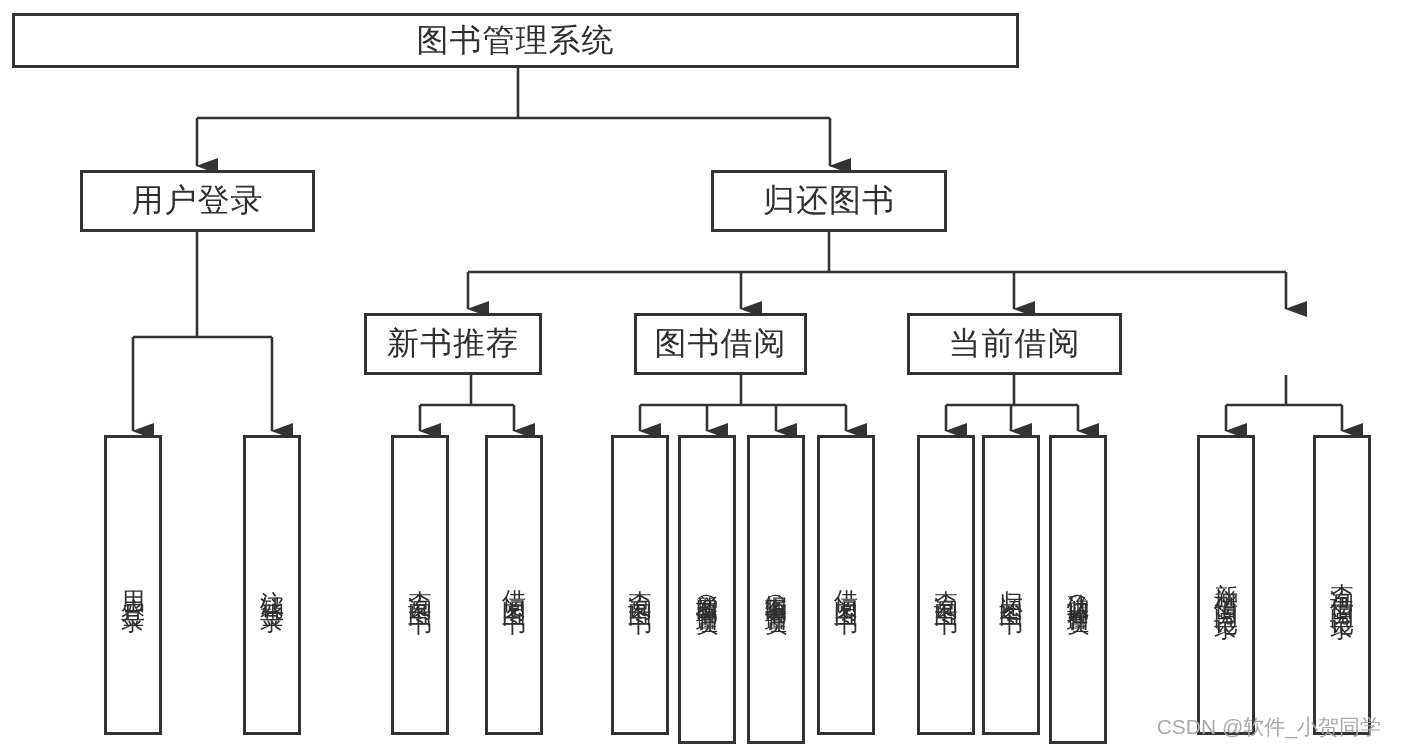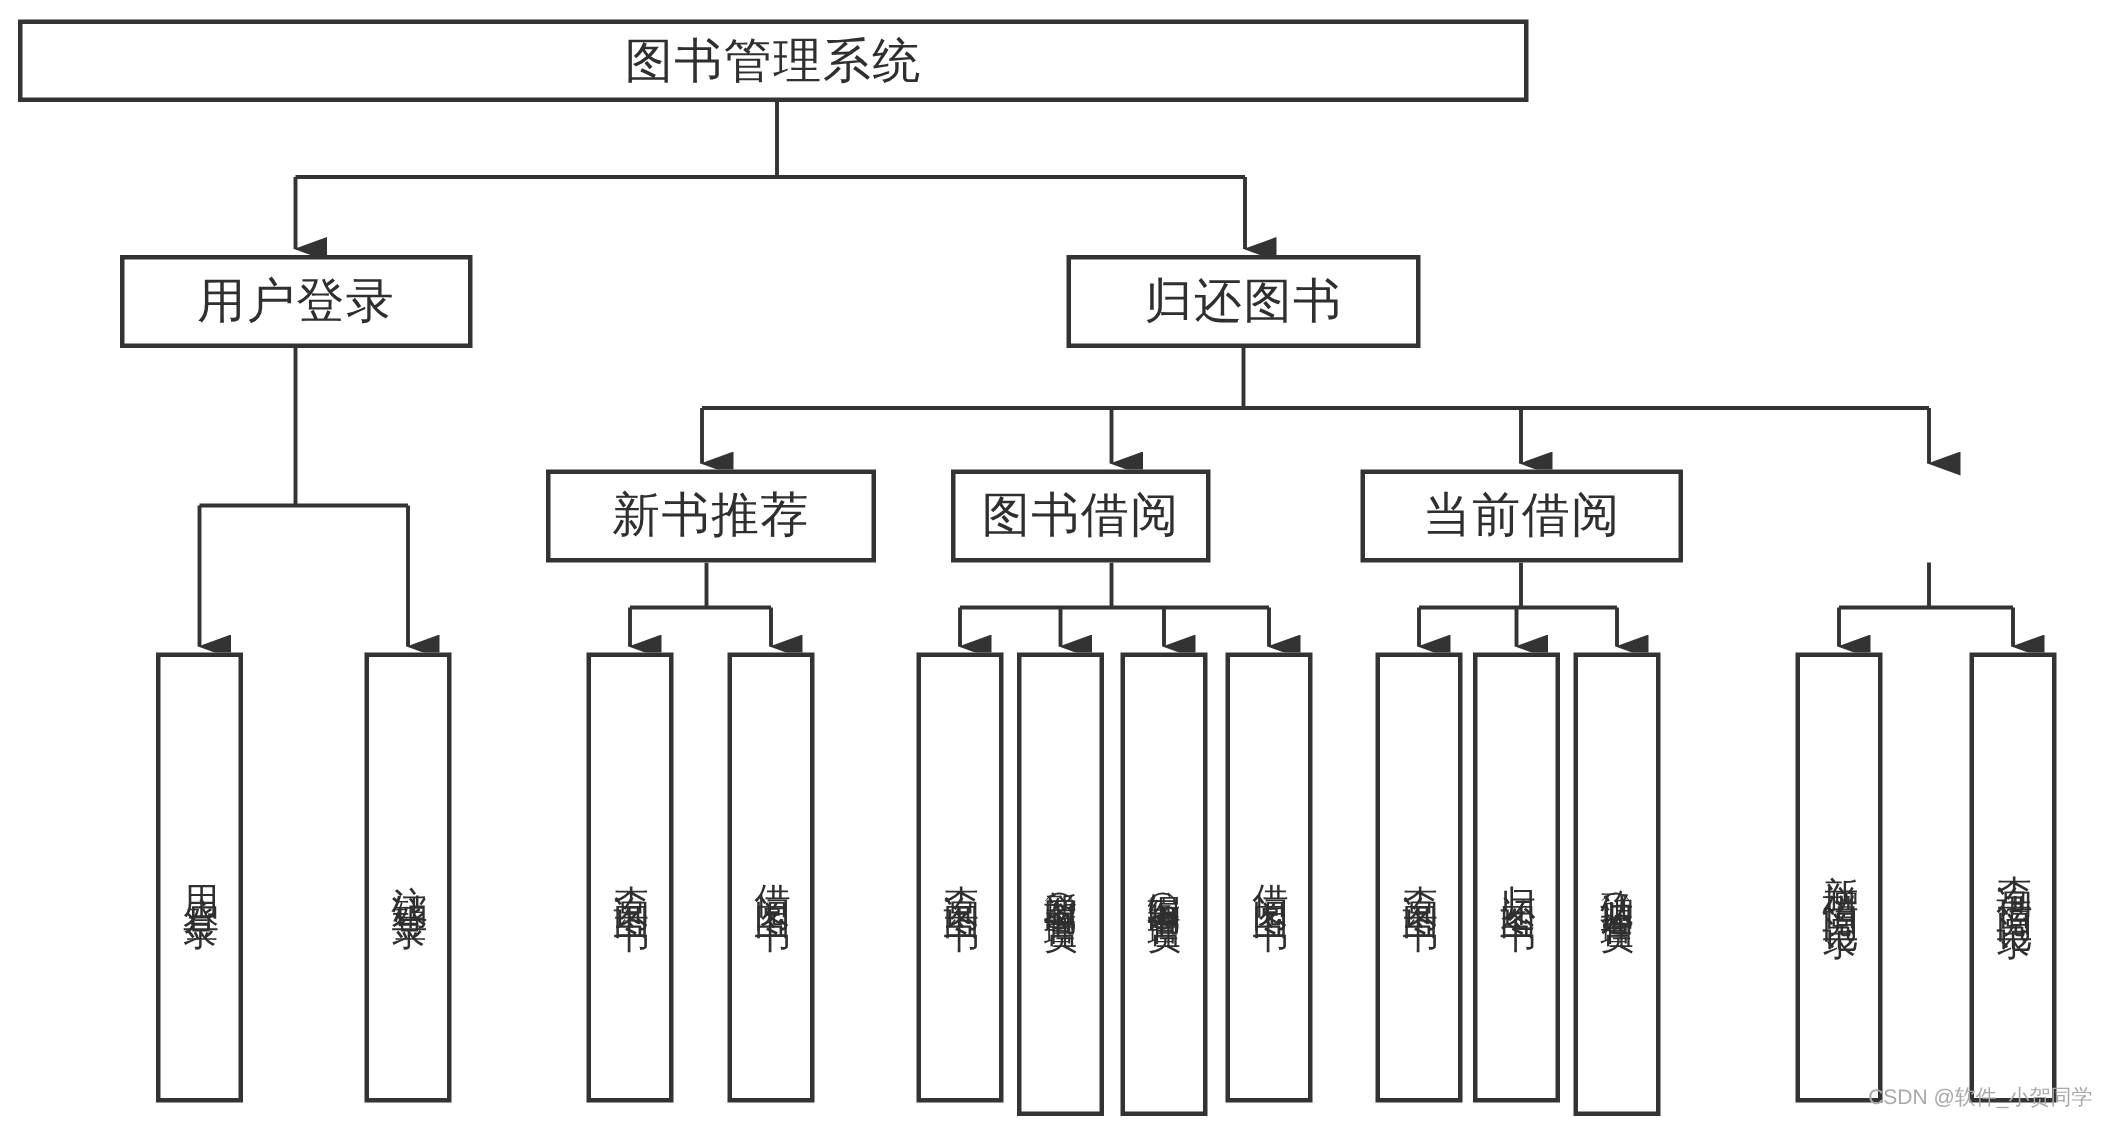--- a/index.html
+++ b/index.html
@@ -38,23 +38,23 @@
   .vnode {
     writing-mode: vertical-rl;
     text-orientation: mixed;
     font-size: 24px;
     letter-spacing: 7px;
     line-height: 1;
   }
   .vnode.dense { font-size: 22px; letter-spacing: 3px; }
   .watermark {
     position: absolute;
-    right: 10px;
+    right: 24px;
     bottom: 6px;
-    font-size: 14px;
+    font-size: 21px;
     color: var(--wm, #a9a9a9);
     z-index: 3;
     white-space: nowrap;
     text-align: center;
   }
 </style>
 </head>
 <body>
 
 <div class="canvas">
@@ -105,21 +105,21 @@
     <path d="M1226 405 L1342 405"></path>
     <path d="M1226 405 L1226 431" marker-end="url(#arrowhead)"></path>
     <path d="M1342 405 L1342 431" marker-end="url(#arrowhead)"></path>
   </svg>
 
   <div class="node hnode" style="left:12px; top:13px; width:1007px; height:55px;">图书管理系统</div>
 
   <div class="node hnode" style="left:80px; top:170px; width:235px; height:62px;">用户登录</div>
   <div class="node hnode" style="left:711px; top:170px; width:236px; height:62px;">归还图书</div>
 
-  <div class="node hnode" style="left:364px; top:313px; width:220px; height:62px;">新书推荐</div>
+  <div class="node hnode" style="left:364px; top:313px; width:178px; height:62px;">新书推荐</div>
   <div class="node hnode" style="left:634px; top:313px; width:173px; height:62px;">图书借阅</div>
   <div class="node hnode" style="left:907px; top:313px; width:215px; height:62px;">当前借阅</div>
 
   <div class="node vnode" style="left:104px; top:435px; width:58px; height:300px;">用户登录</div>
   <div class="node vnode" style="left:243px; top:435px; width:58px; height:300px;">注销登录</div>
 
   <div class="node vnode" style="left:391px; top:435px; width:58px; height:300px;">查询图书</div>
   <div class="node vnode" style="left:485px; top:435px; width:58px; height:300px;">借阅图书</div>
 
   <div class="node vnode" style="left:611px; top:435px; width:58px; height:300px;">查询图书</div>

